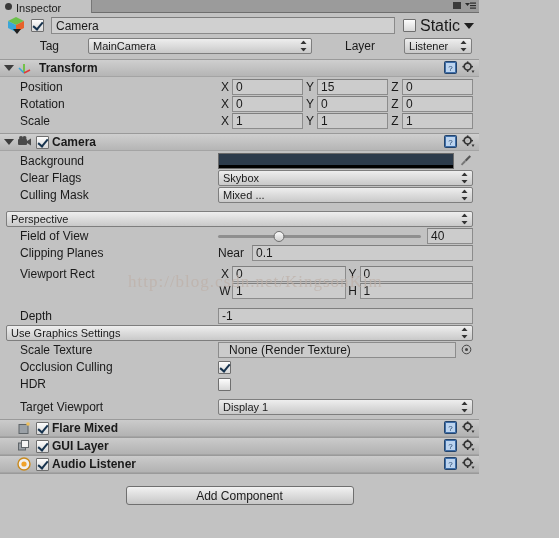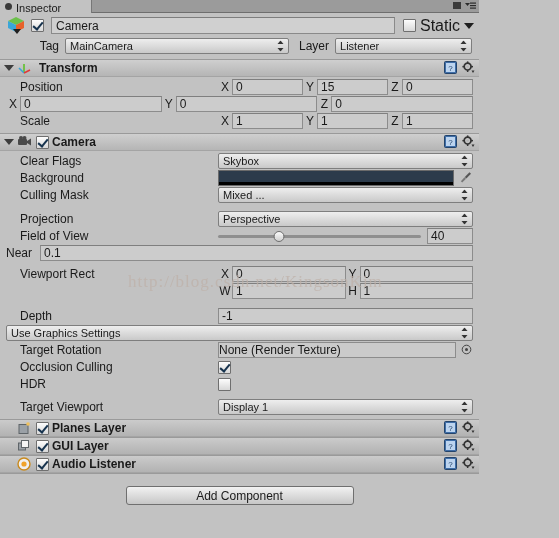--- a/index.html
+++ b/index.html
@@ -96,21 +96,21 @@
     margin-left: 8px; flex: 0 0 auto;
   }
   .static-label { font-size: 16px; }
   .caret-dn {
     width: 0; height: 0;
     border-left: 5px solid transparent;
     border-right: 5px solid transparent;
     border-top: 6px solid #1f1f1f;
   }
 
-  .row-tag { display: flex; align-items: center; height: 16px; margin-top: 4px; }
+  .row-tag { display: flex; align-items: center; height: 16px; margin-top: 4px; gap: 23px; }
   .tag-label { width: 60px; text-align: right; padding-right: 6px; font-size: 12px; }
   .layer-label { padding: 0 6px 0 10px; font-size: 12px; }
 
   
   .popup {
     height: 16px;
     background: linear-gradient(#eeeeee, #c9c9c9);
     border: 1px solid #7e7e7e;
     border-radius: 2px;
     display: flex; align-items: center;
@@ -202,21 +202,21 @@
   }
   .colorfield .main { position: absolute; left:0; right:0; top:0; bottom:3px; }
   .colorfield .alpha { position: absolute; left:0; right:0; bottom:0; height:3px; background:#000; }
   .eyedrop { width: 13px; flex: 0 0 auto; }
 
   .objfield {
     flex: 1 1 auto; height: 16px;
     background: #cbcbcb;
     border: 1px solid #8c8c8c;
     display: flex; align-items: center;
-    padding: 0 0; font-size: 12px;
+    padding: 0 10px; font-size: 12px;
     margin-right: 4px;
   }
   .selcircle { width: 13px; flex: 0 0 auto; text-align: center; }
 
   
   .watermark {
     position: absolute;
     left: 128px; top: 272px;
     font-size: 17px;
     color: rgba(190,176,168,0.72);
@@ -335,20 +335,21 @@
         <span class="pbody">
           <span class="axis">X</span>
           <span class="tfield" style="flex:1 1 0">0</span>
           <span class="axis">Y</span>
           <span class="tfield" style="flex:1 1 0">15</span>
           <span class="axis">Z</span>
           <span class="tfield" style="flex:1 1 0">0</span>
         </span>
       </div>
       <div class="prow">
+        <span class="plabel">Rotation</span>
         <span class="pbody">
           <span class="axis">X</span>
           <span class="tfield" style="flex:1 1 0">0</span>
           <span class="axis">Y</span>
           <span class="tfield" style="flex:1 1 0">0</span>
           <span class="axis">Z</span>
           <span class="tfield" style="flex:1 1 0">0</span>
         </span>
       </div>
       <div class="prow">
@@ -392,63 +393,62 @@
           <rect x="0.4" y="4.9" width="2" height="1.5" fill="#333"></rect>
           <rect x="9" y="4.9" width="2" height="1.5" fill="#333"></rect>
           <polygon points="9.5,9.5 12.5,9.5 11,12" fill="#333"></polygon>
         </svg>
       </span>
     </div>
 
     <div class="props">
 
       <div class="prow">
+        <span class="plabel">Background</span>
+        <span class="pbody">
+          <span class="colorfield">
+            <span class="main" id="bg-main" style="background: rgb(44, 59, 75);"></span>
+            <span class="alpha" id="bg-alpha" style="background: rgb(0, 0, 0);"></span>
+          </span>
+          <span class="eyedrop">
+            <svg width="12" height="13" viewBox="0 0 12 13">
+              <path d="M9.5 1.2 L11 2.7 L6.3 7.4 L4.8 5.9 Z" fill="#555"></path>
+              <path d="M4.5 6.2 L6 7.7 L2.2 11.5 L0.9 10.2 Z" fill="#777"></path>
+            </svg>
+          </span>
+        </span>
+      </div>
+
+      <div class="prow">
         <span class="plabel">Clear Flags</span>
         <span class="pbody">
           <span class="popup" style="flex:1 1 auto">
             <span>Skybox</span>
             <svg class="updn" viewBox="0 0 7 11">
                 <polygon points="3.5,0 6.5,3.5 0.5,3.5" fill="#333"></polygon>
                 <polygon points="3.5,11 6.5,7.5 0.5,7.5" fill="#333"></polygon>
               </svg>
           </span>
         </span>
       </div>
 
       <div class="prow">
-        <span class="plabel">Background</span>
-        <span class="pbody">
-          <span class="colorfield">
-            <span class="main" id="bg-main" style="background: rgb(44, 59, 75);"></span>
-            <span class="alpha" id="bg-alpha" style="background: rgb(0, 0, 0);"></span>
-          </span>
-          <span class="eyedrop">
-            <svg width="12" height="13" viewBox="0 0 12 13">
-              <path d="M9.5 1.2 L11 2.7 L6.3 7.4 L4.8 5.9 Z" fill="#555"></path>
-              <path d="M4.5 6.2 L6 7.7 L2.2 11.5 L0.9 10.2 Z" fill="#777"></path>
-            </svg>
-          </span>
-        </span>
-      </div>
-
-      <div class="prow">
         <span class="plabel">Culling Mask</span>
         <span class="pbody">
           <span class="popup" style="flex:1 1 auto">
             <span>Mixed ...</span>
             <svg class="updn" viewBox="0 0 7 11">
                 <polygon points="3.5,0 6.5,3.5 0.5,3.5" fill="#333"></polygon>
                 <polygon points="3.5,11 6.5,7.5 0.5,7.5" fill="#333"></polygon>
               </svg>
           </span>
         </span>
       </div>
 
       <div class="prow" style="margin-top:8px">
-        <span class="plabel">Projection</span>
         <span class="pbody">
           <span class="popup" style="flex:1 1 auto">
             <span>Perspective</span>
             <svg class="updn" viewBox="0 0 7 11">
                 <polygon points="3.5,0 6.5,3.5 0.5,3.5" fill="#333"></polygon>
                 <polygon points="3.5,11 6.5,7.5 0.5,7.5" fill="#333"></polygon>
               </svg>
           </span>
         </span>
       </div>
@@ -458,20 +458,21 @@
         <span class="pbody">
           <span class="slider">
             <span class="slider-track"></span>
             <span class="slider-knob" id="fov-knob" style="left: 30%;"></span>
           </span>
           <span class="tfield slider-val">40</span>
         </span>
       </div>
 
       <div class="prow">
+        <span class="plabel">Clipping Planes</span>
         <span class="pbody">
           <span class="axis" style="width:34px;text-align:left">Near</span>
           <span class="tfield" style="flex:1 1 auto">0.1</span>
         </span>
       </div>
 
       <div class="prow" style="margin-top:5px">
         <span class="plabel">Viewport Rect</span>
         <span class="pbody">
           <span class="axis">X</span>
@@ -503,21 +504,21 @@
             <span>Use Graphics Settings</span>
             <svg class="updn" viewBox="0 0 7 11">
                 <polygon points="3.5,0 6.5,3.5 0.5,3.5" fill="#333"></polygon>
                 <polygon points="3.5,11 6.5,7.5 0.5,7.5" fill="#333"></polygon>
               </svg>
           </span>
         </span>
       </div>
 
       <div class="prow">
-        <span class="plabel">Target Rotation</span>
+        <span class="plabel">Scale Texture</span>
         <span class="pbody">
           <span class="objfield">None (Render Texture)</span>
           <span class="selcircle">
             <svg width="11" height="11" viewBox="0 0 11 11">
               <circle cx="5.5" cy="5.5" r="4.3" fill="none" stroke="#444" stroke-width="1"></circle>
               <circle cx="5.5" cy="5.5" r="1.5" fill="#444"></circle>
             </svg>
           </span>
         </span>
       </div>
@@ -555,21 +556,21 @@
   <div class="comp">
     <div class="comp-head plain">
       <span class="foldout-spacer"></span>
       <span class="comp-ico">
         <svg viewBox="0 0 16 14">
           <rect x="2" y="3.5" width="9" height="9" fill="#9aa0a6" stroke="#5e6468"></rect>
           <circle cx="11" cy="3" r="1.8" fill="#f0c15c"></circle>
         </svg>
       </span>
       <span class="cbx on"></span>
-      <span class="comp-title">Planes Layer</span>
+      <span class="comp-title">Flare Mixed</span>
       <span class="head-right">
         <svg width="13" height="13" viewBox="0 0 13 13">
           <rect x="0.5" y="0.5" width="12" height="12" rx="1" fill="#3f6ea8" stroke="#24446b"></rect>
           <rect x="2" y="2" width="9" height="9" fill="#bcd4ef"></rect>
           <text x="6.5" y="9.5" font-size="8" text-anchor="middle" fill="#24446b" font-family="Liberation Sans, sans-serif">?</text>
         </svg>
         <svg width="13" height="13" viewBox="0 0 13 13">
           <circle cx="5.6" cy="5.6" r="3.4" fill="none" stroke="#333" stroke-width="1.7"></circle>
           <circle cx="5.6" cy="5.6" r="1.2" fill="#b5b5b5"></circle>
           <rect x="4.9" y="0.4" width="1.5" height="2" fill="#333"></rect>

